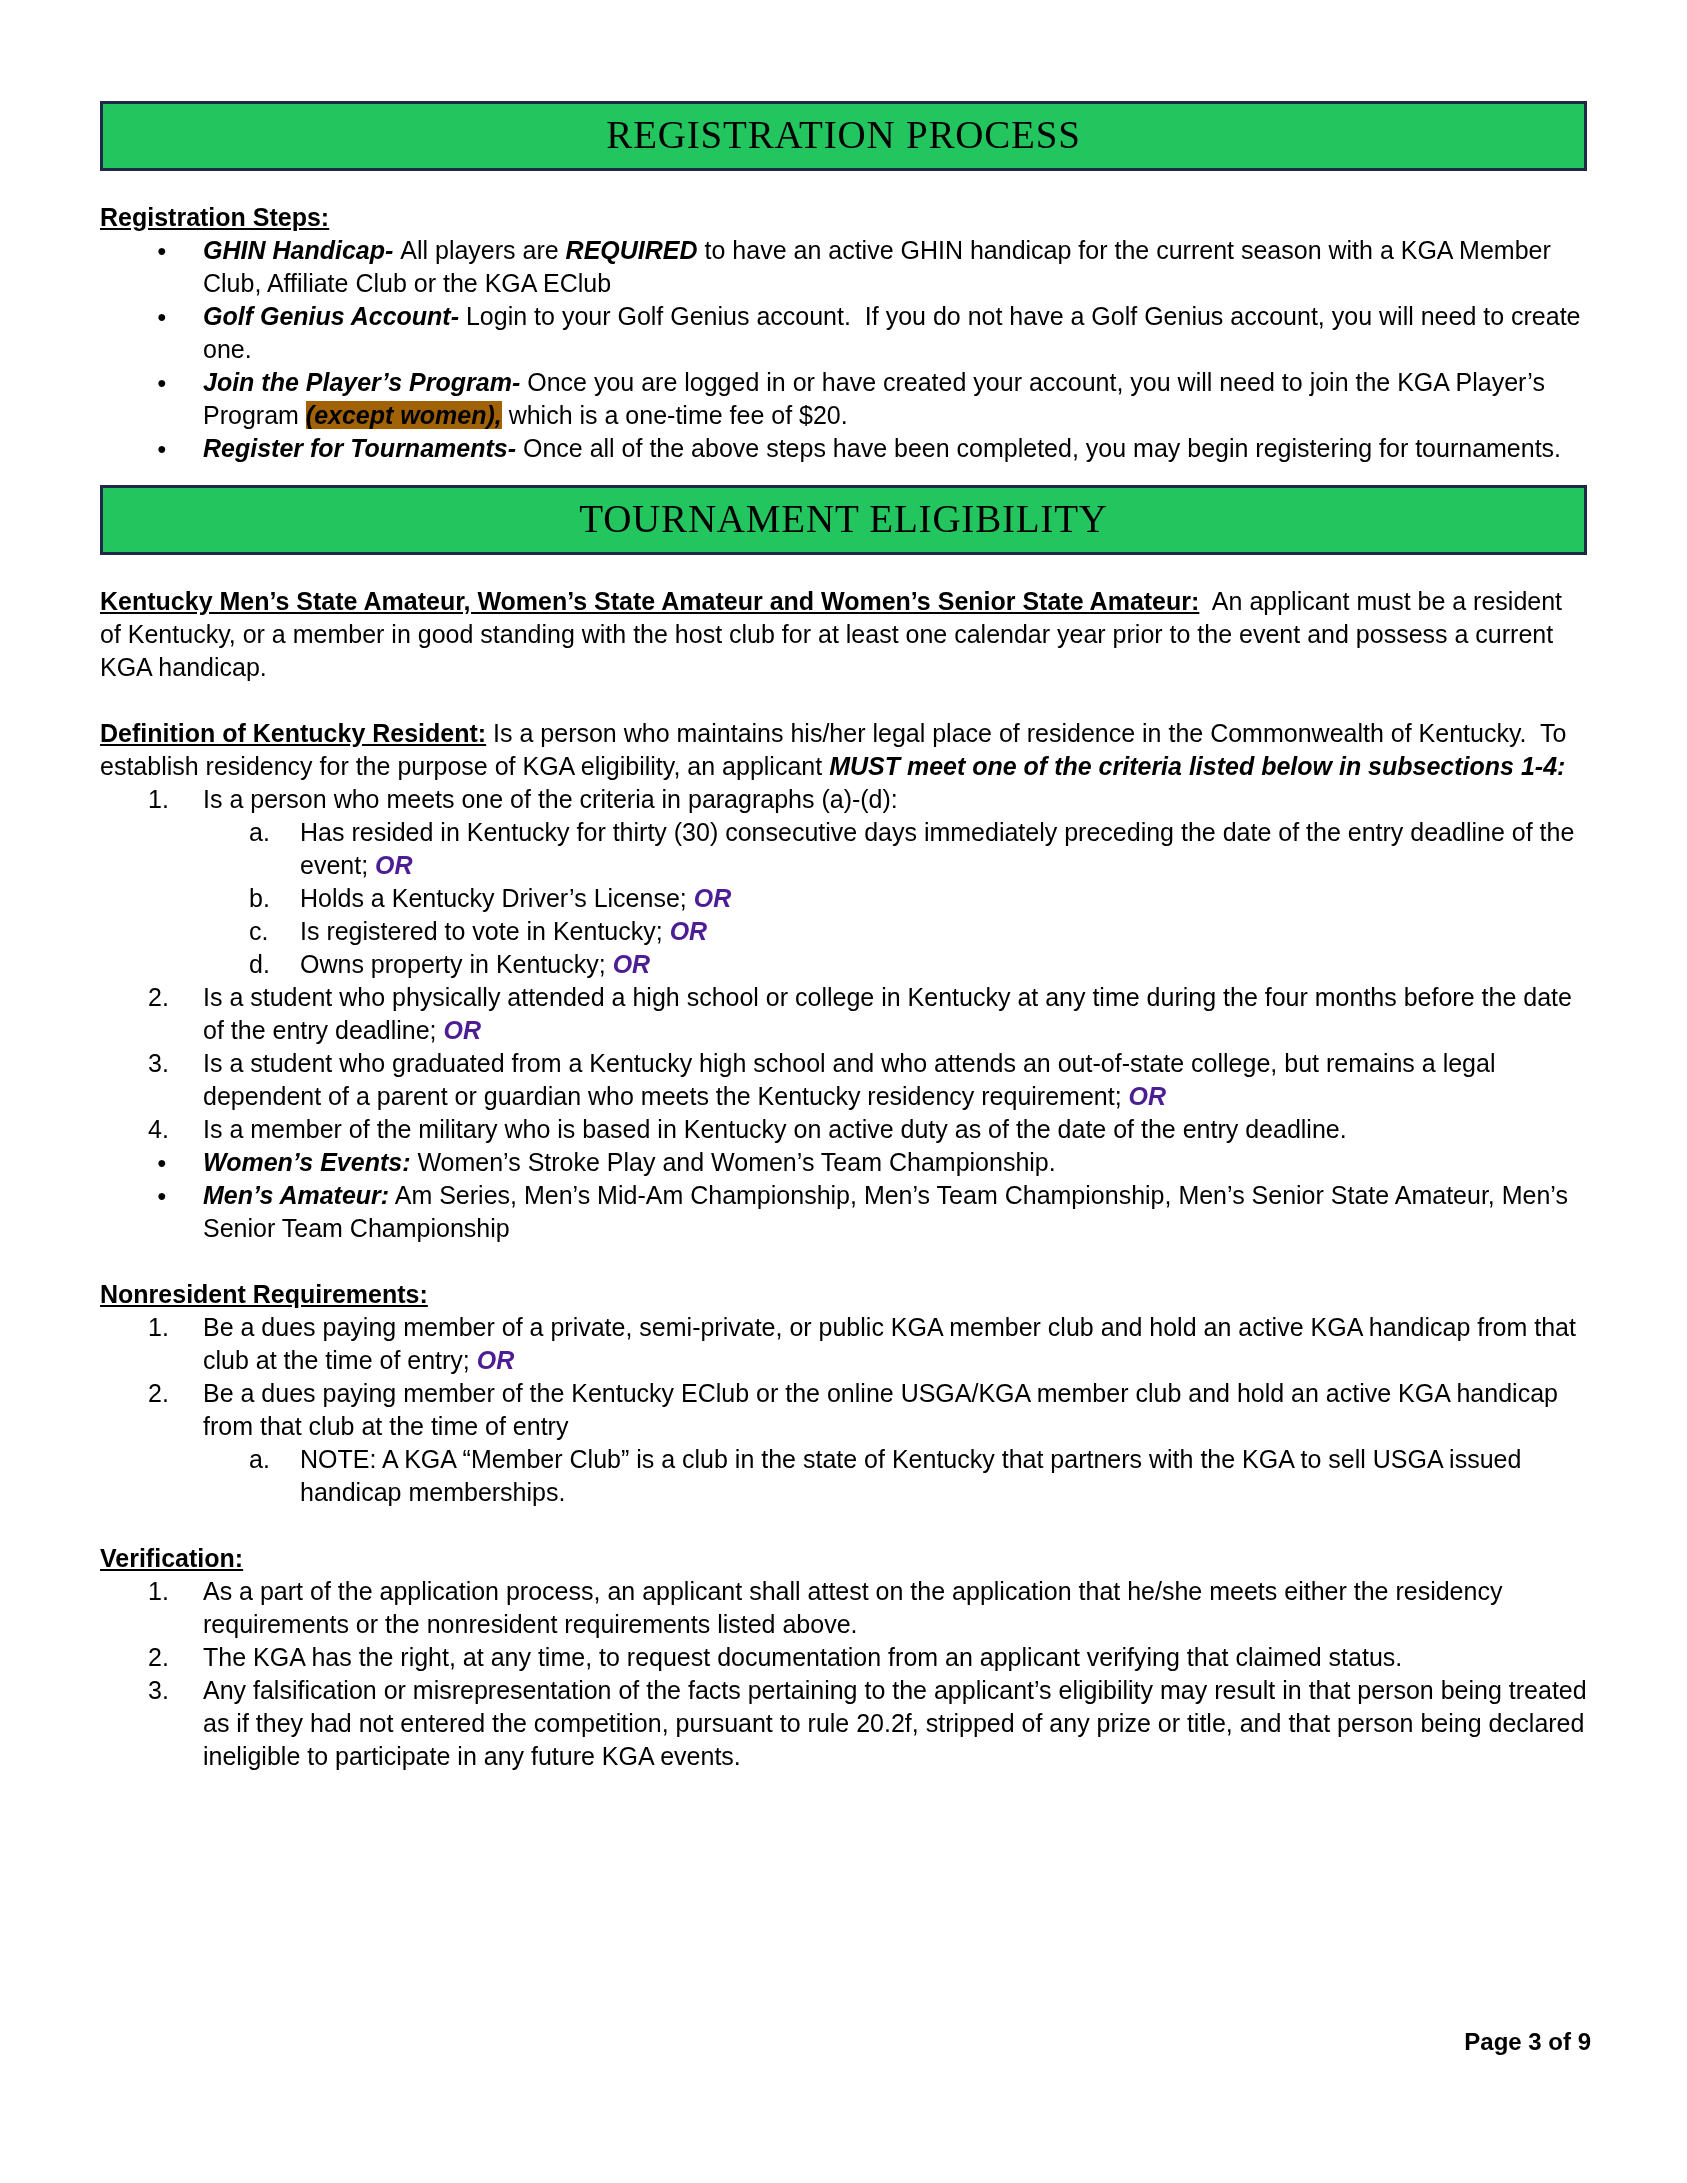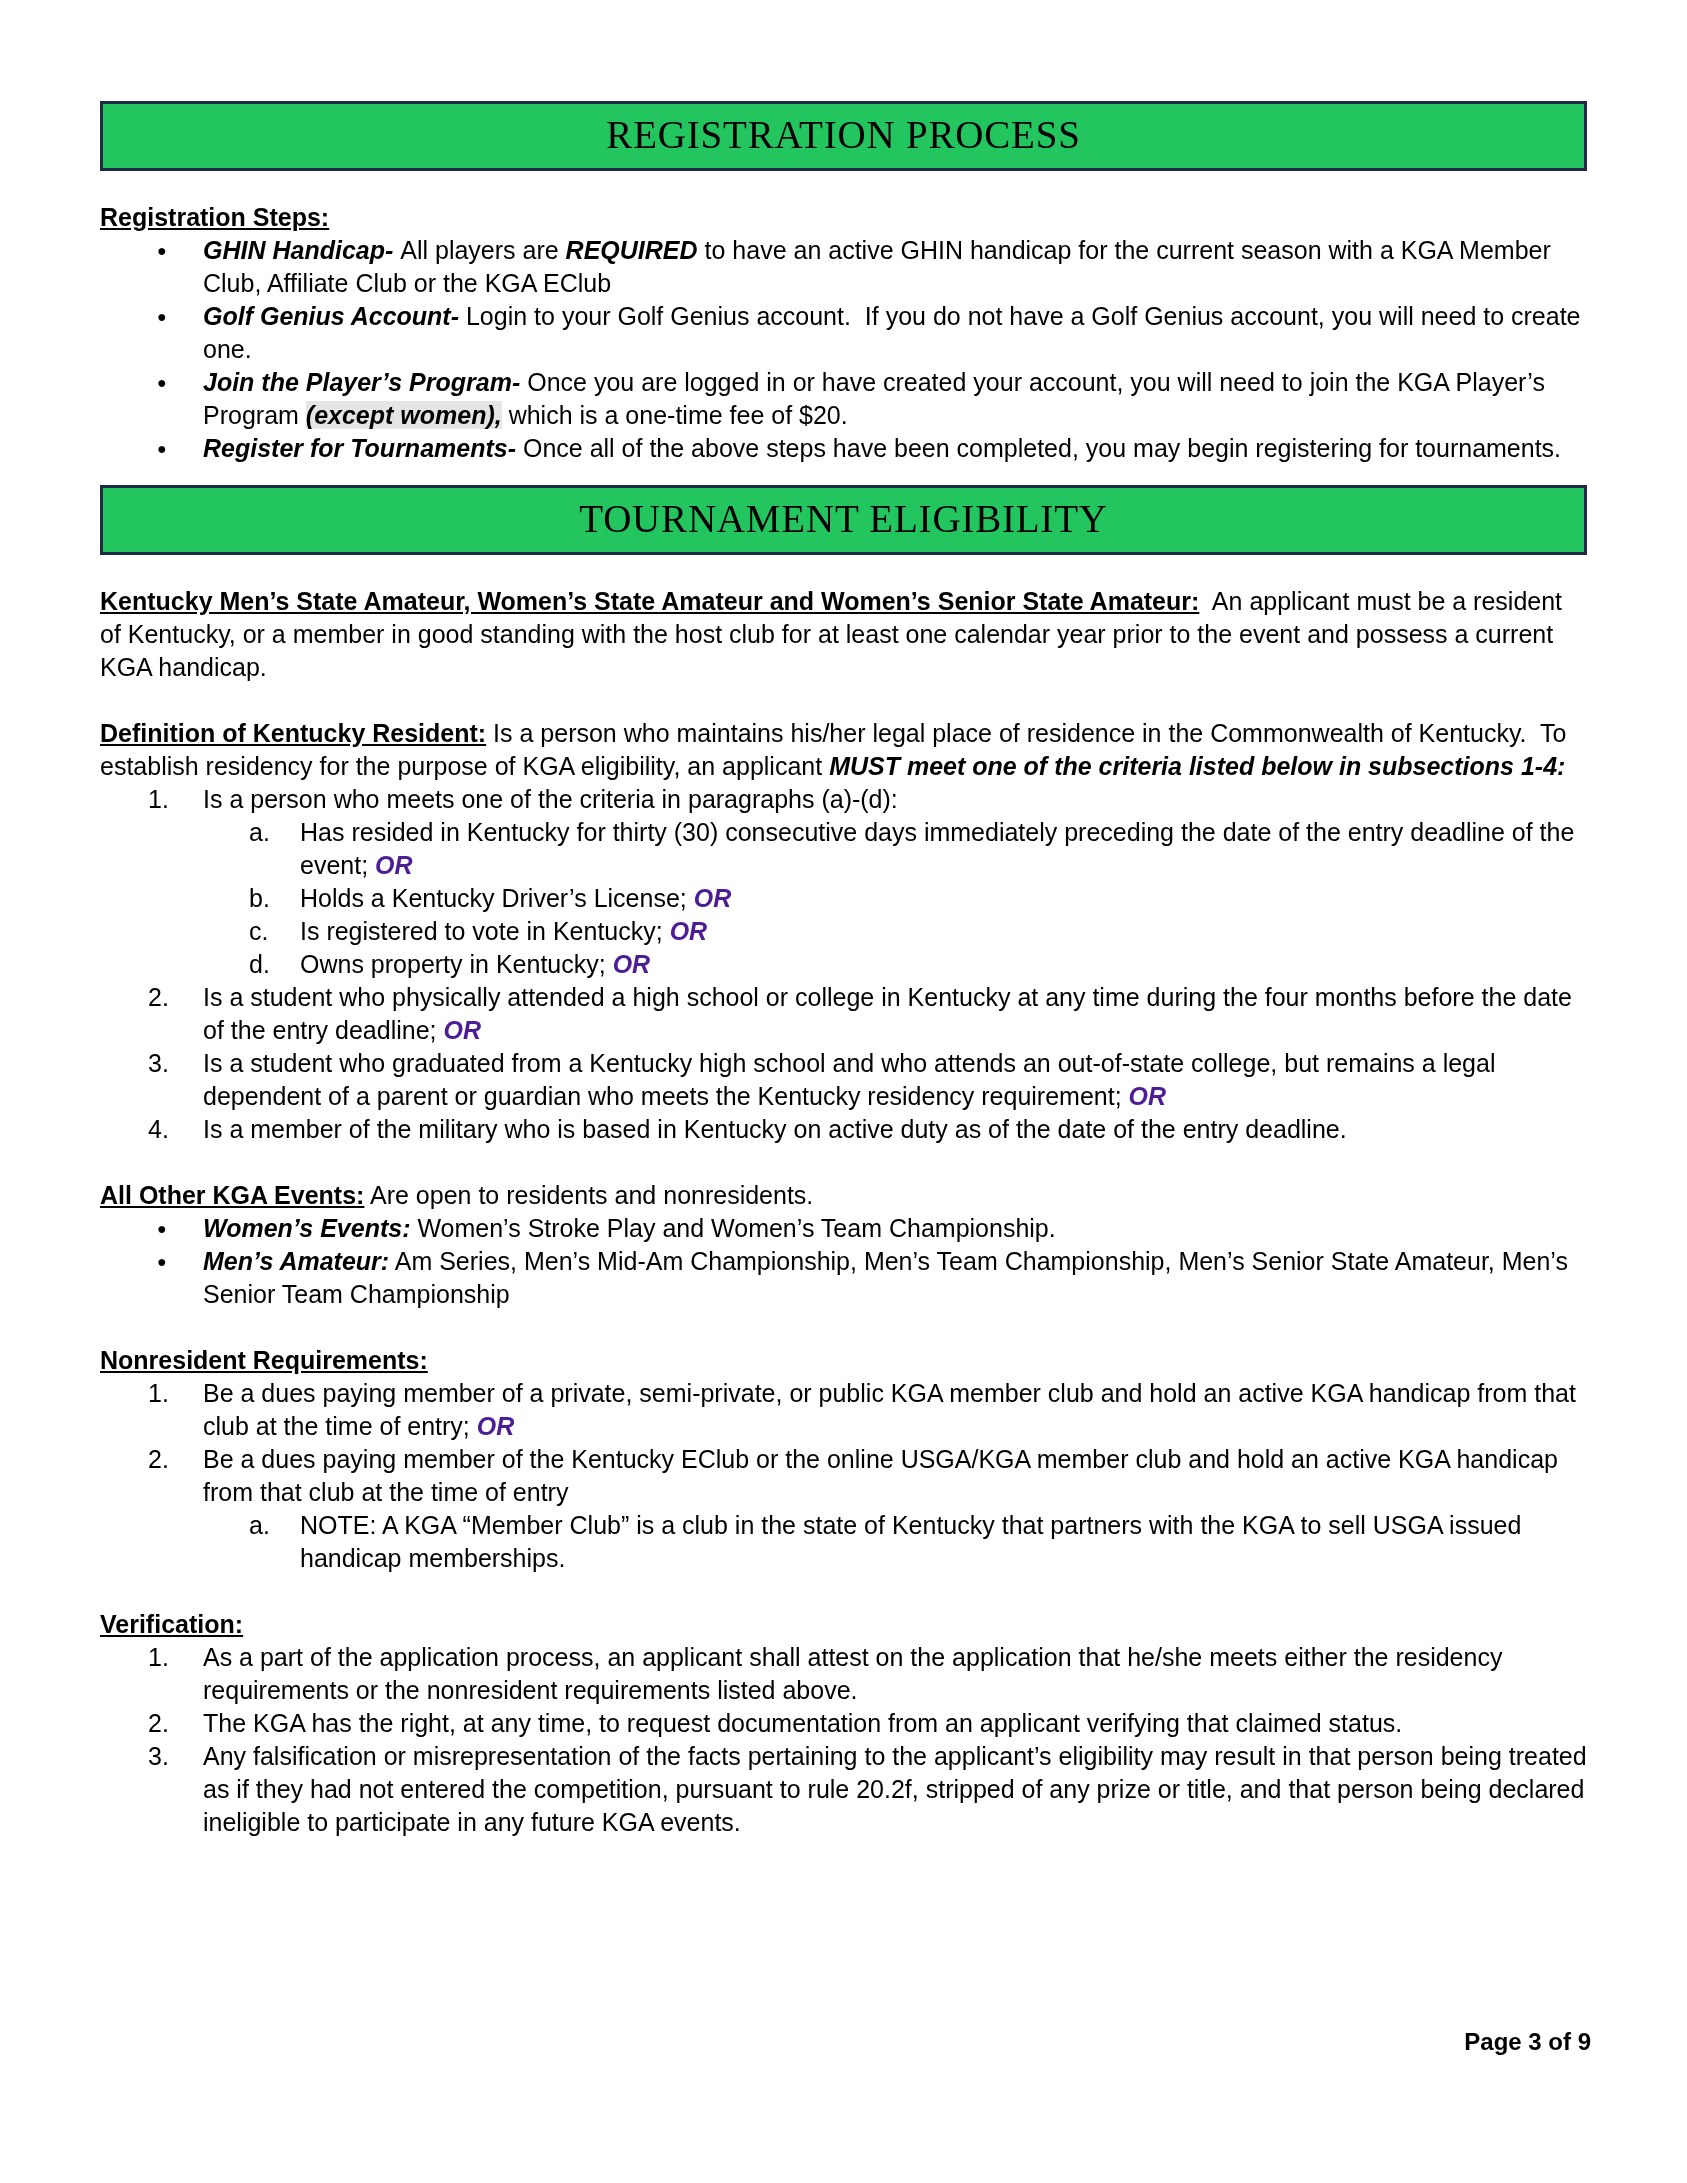--- a/index.html
+++ b/index.html
@@ -35,21 +35,21 @@
   .ln .mk { width:55px; }
   .ls { padding-left:149px; }
   .ls .mk { width:51px; }
   .bullet { font-size:16px; line-height:33px; }
   .lt { flex:1 1 auto; white-space:pre-wrap; }
 
   .b   { font-weight:700; }
   .i   { font-style:italic; }
   .u   { text-decoration:underline; }
   .red { color:#4c1d95; }
-  .hl  { background:#e5e5e5; }
+  .hl  { background:#a16207; }
 
   .pagenum {
     position:absolute; top:2025px; right:96px;
     font-weight:700; font-size:24px;
   }
 </style>
 </head>
 <body>
 
 <div class="page">
@@ -111,21 +111,20 @@
   </div>
   <div class="li ln">
     <span class="mk">3.</span>
     <div class="lt"><span>Is a student who graduated from a Kentucky high school and who attends an out-of-state college, but remains a legal dependent of a parent or guardian who meets the Kentucky residency requirement; </span><span class="b i red">OR</span></div>
   </div>
   <div class="li ln">
     <span class="mk">4.</span>
     <div class="lt"><span>Is a member of the military who is based in Kentucky on active duty as of the date of the entry deadline.</span></div>
   </div>
 
-  <p class="para mt"><span class="b u">All Other KGA Events:</span><span> Are open to residents and nonresidents.</span></p>
 
   <div class="li lb">
     <span class="mk bullet">●</span>
     <div class="lt"><span class="b i">Women’s Events:</span><span> Women’s Stroke Play and Women’s Team Championship.</span></div>
   </div>
   <div class="li lb">
     <span class="mk bullet">●</span>
     <div class="lt"><span class="b i">Men’s Amateur:</span><span> Am Series, Men’s Mid-Am Championship, Men’s Team Championship, Men’s Senior State Amateur, Men’s Senior Team Championship</span></div>
   </div>
 

